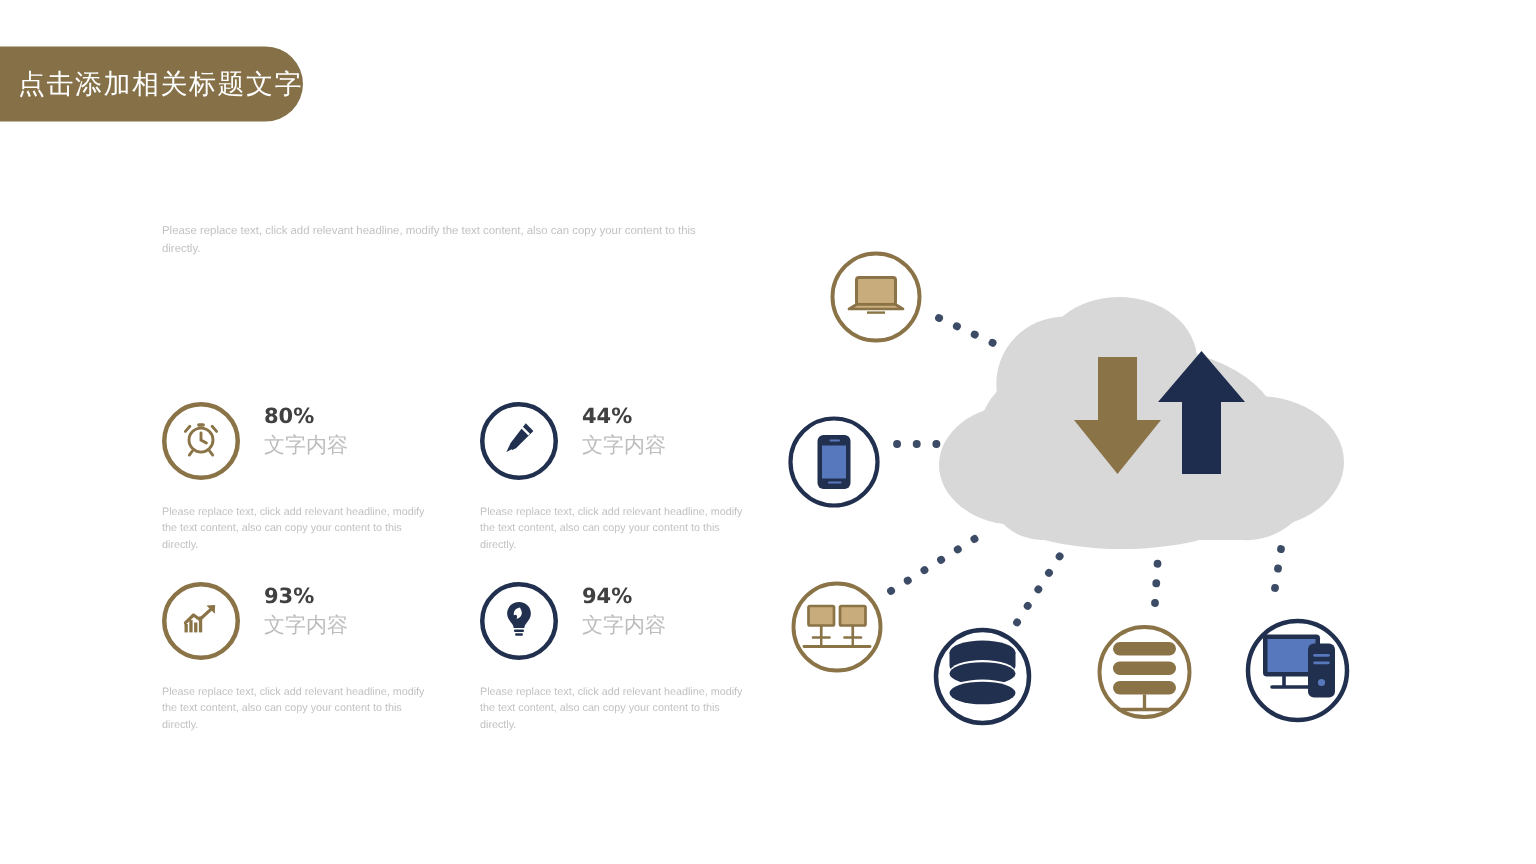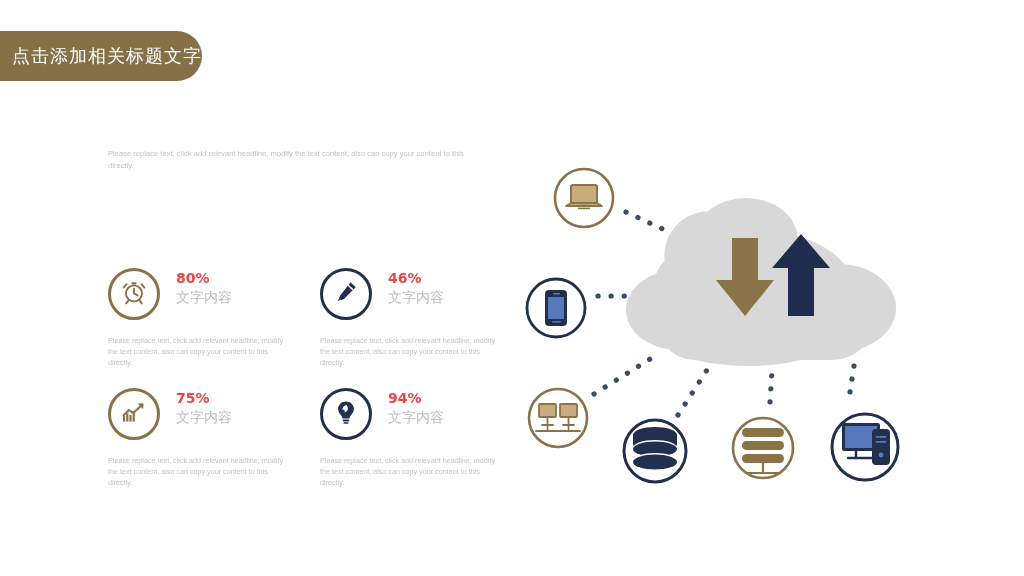--- a/index.html
+++ b/index.html
@@ -96,21 +96,21 @@
   .stat-circle.navy { border: 3.5px solid #21304f; }
 
   .stat-meta {
     position: absolute;
     left: 68px;
     top: 1px;
   }
   .stat-pct {
     font-size: 14px;
     font-weight: bold;
-    color: #ef4444;
+    color: #404040;
     line-height: 18px;
     font-family: "DejaVu Sans", "Liberation Sans", sans-serif;
   }
   .stat-label {
     font-size: 14px;
     color: #bdbdbd;
     line-height: 22px;
     font-family: Liberation Mono, monospace;
   }
   .stat-desc {
@@ -174,21 +174,21 @@
       <div class="stat-circle navy">
         <span>
           <svg width="28" height="28" viewBox="0 0 28 28">
             <path d="M18.5 4.2 L23.6 9.3 L12.0 20.9 L5.4 23.9 L8.4 17.3 Z" fill="#21304f"></path>
             <path d="M5.0 24.4 L9.4 22.2" stroke="#ffffff" stroke-width="1.4" fill="none"></path>
             <path d="M16.0 7.0 L20.8 11.8" stroke="#ffffff" stroke-width="1.6" fill="none"></path>
           </svg>
         </span>
       </div>
       <div class="stat-meta">
-        <div class="stat-pct">46%</div>
+        <div class="stat-pct">44%</div>
         <div class="stat-label">文字内容</div>
       </div>
     </div>
     <div class="stat-desc">Please replace text, click add relevant headline, modify the text content, also can copy your content to this directly.</div>
   </div>
 
   <div class="stat r1 c0">
     <div class="stat-head">
       <div class="stat-circle gold">
         <span>
@@ -198,21 +198,21 @@
               <rect x="6.2" y="15.4" width="2.2" height="8.2"></rect>
               <rect x="9.4" y="17.0" width="2.2" height="6.6"></rect>
               <rect x="12.6" y="13.0" width="2.2" height="10.6"></rect>
             </g>
             <path d="M3.6 17.2 L9.0 12.0 L13.2 15.0 L22.4 6.6" fill="none" stroke="#8a7346" stroke-width="2.1" stroke-linecap="round" stroke-linejoin="round"></path>
             <path d="M17.6 5.6 L23.4 5.4 L23.2 11.2 Z" fill="#8a7346"></path>
           </svg>
         </span>
       </div>
       <div class="stat-meta">
-        <div class="stat-pct">75%</div>
+        <div class="stat-pct">93%</div>
         <div class="stat-label">文字内容</div>
       </div>
     </div>
     <div class="stat-desc">Please replace text, click add relevant headline, modify the text content, also can copy your content to this directly.</div>
   </div>
 
   <div class="stat r1 c1">
     <div class="stat-head">
       <div class="stat-circle navy">
         <span>

